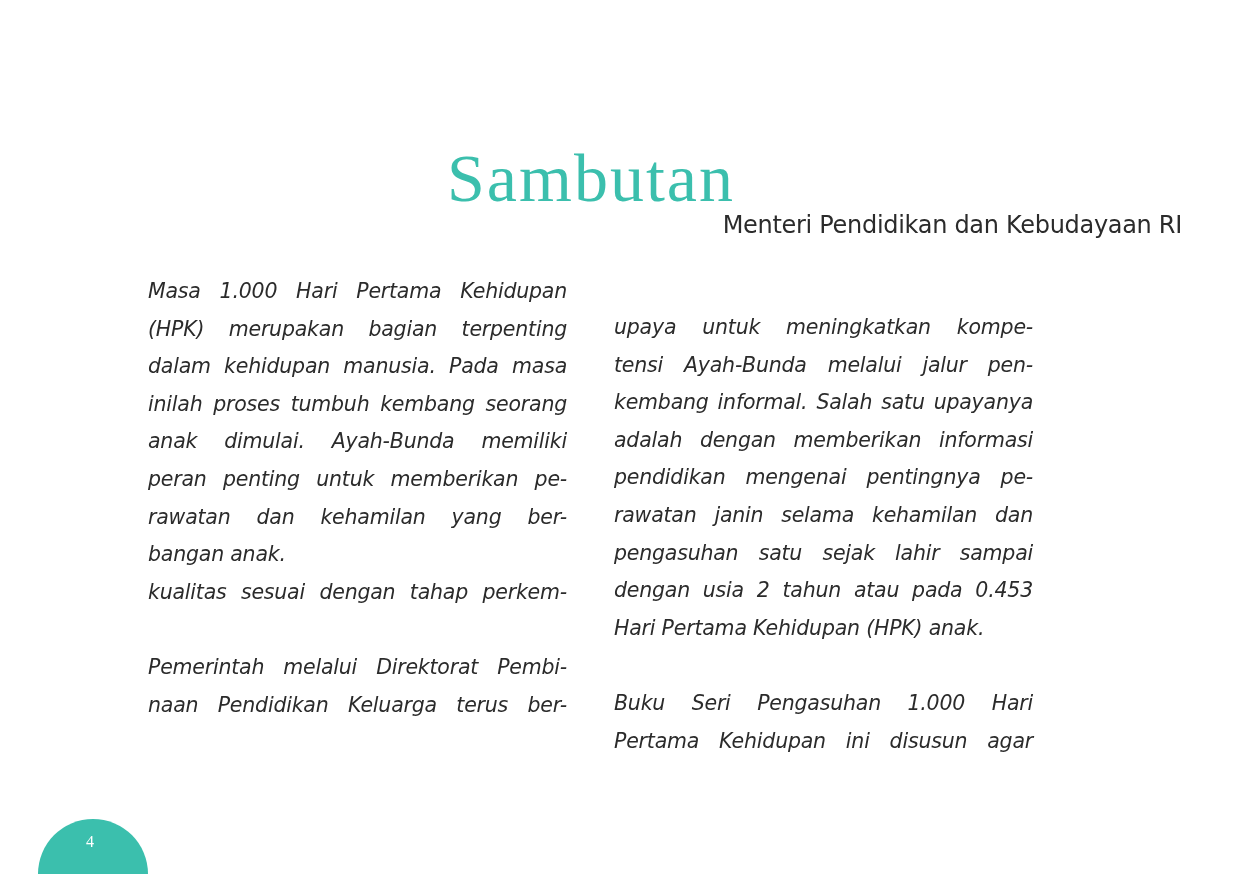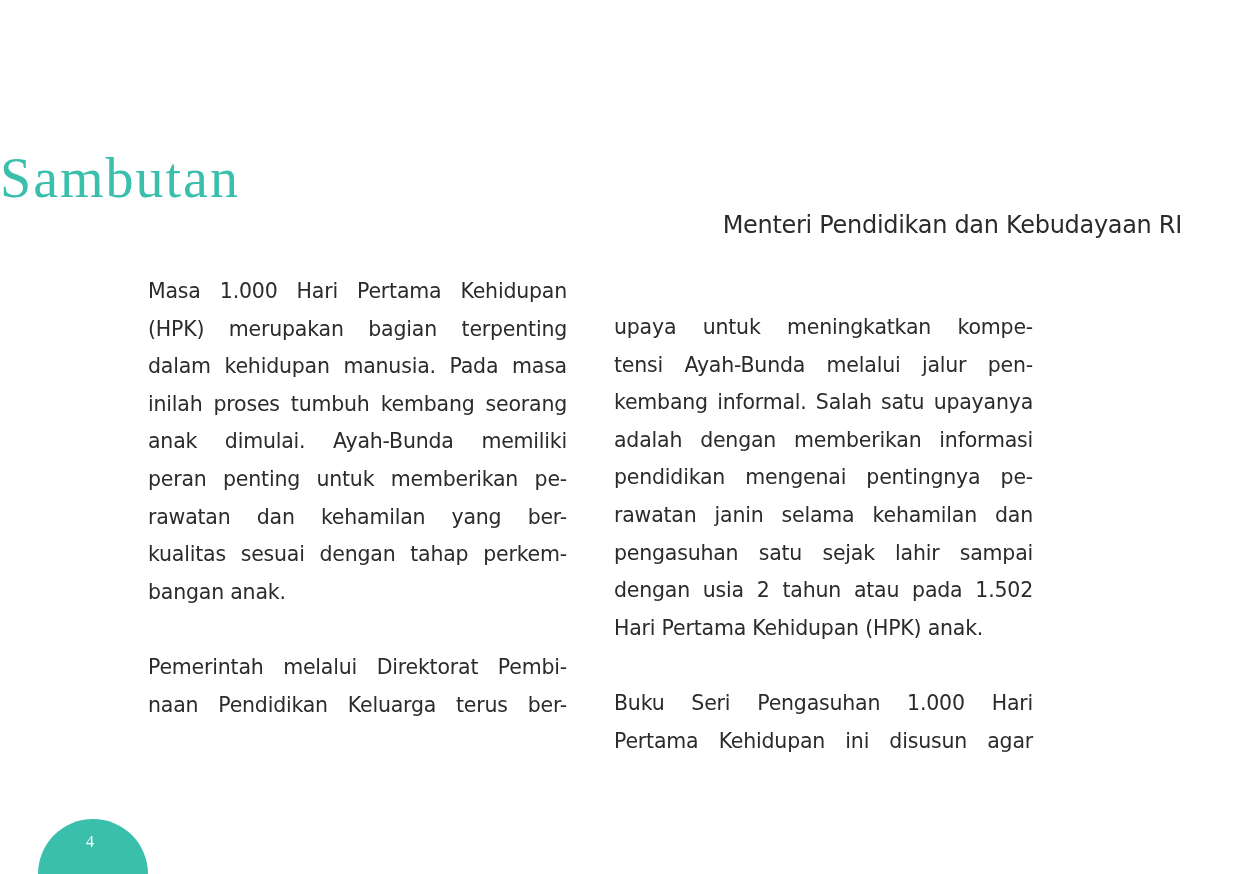--- a/index.html
+++ b/index.html
@@ -13,22 +13,23 @@
       position: relative;
       overflow: hidden;
       font-family: "Liberation Sans", sans-serif;
       color: #2b2b2b;
     }
     .title {
       position: absolute;
       left: 0;
       top: 138px;
       width: 1182px;
+      text-align: center;
       font-family: "Liberation Serif", serif;
-      font-size: 56px;
+      font-size: 68px;
       line-height: 80px;
       color: #3bbfad;
       letter-spacing: 2px;
       margin: 0;
       font-weight: normal;
     }
     .subtitle {
       position: absolute;
       left: 0;
       top: 208px;
@@ -44,20 +45,21 @@
     }
     .col {
       position: absolute;
       top: 273px;
       width: 419px;
       font-family: "DejaVu Sans", sans-serif;
       font-size: 20.5px;
       line-height: 37.6px;
       color: #2b2b2b;
       letter-spacing: -0.2px;
+      font-style: italic;
     }
     .col-left { left: 148px; }
     .col-right { left: 614px; margin-top: 36px; }
     .para {
       margin: 0 0 37.6px 0;
     }
     .line {
       display: block;
       text-align: justify;
       text-align-last: justify;
@@ -95,39 +97,39 @@
 
 <div class="col col-left">
   <p class="para">
     <span class="line">Masa 1.000 Hari Pertama Kehidupan</span>
     <span class="line">(HPK) merupakan bagian terpenting</span>
     <span class="line">dalam kehidupan manusia. Pada masa</span>
     <span class="line">inilah proses tumbuh kembang seorang</span>
     <span class="line">anak dimulai. Ayah-Bunda memiliki</span>
     <span class="line">peran penting untuk memberikan pe-</span>
     <span class="line">rawatan dan kehamilan yang ber-</span>
+    <span class="line last">bangan anak.</span>
     <span class="line">kualitas sesuai dengan tahap perkem-</span>
-    <span class="line last">bangan anak.</span>
   </p>
   <p class="para">
     <span class="line">Pemerintah melalui Direktorat Pembi-</span>
     <span class="line">naan Pendidikan Keluarga terus ber-</span>
   </p>
 </div>
 
 <div class="col col-right">
   <p class="para">
     <span class="line">upaya untuk meningkatkan kompe-</span>
     <span class="line">tensi Ayah-Bunda melalui jalur pen-</span>
     <span class="line">kembang informal. Salah satu upayanya</span>
     <span class="line">adalah dengan memberikan informasi</span>
     <span class="line">pendidikan mengenai pentingnya pe-</span>
     <span class="line">rawatan janin selama kehamilan dan</span>
     <span class="line">pengasuhan satu sejak lahir sampai</span>
-    <span class="line">dengan usia 2 tahun atau pada 1.502</span>
+    <span class="line">dengan usia 2 tahun atau pada 0.453</span>
     <span class="line last">Hari Pertama Kehidupan (HPK) anak.</span>
   </p>
   <p class="para">
     <span class="line">Buku Seri Pengasuhan 1.000 Hari</span>
     <span class="line">Pertama Kehidupan ini disusun agar</span>
   </p>
 </div>
 
 <div class="page-circle"></div>
 <div class="page-number">4</div>

